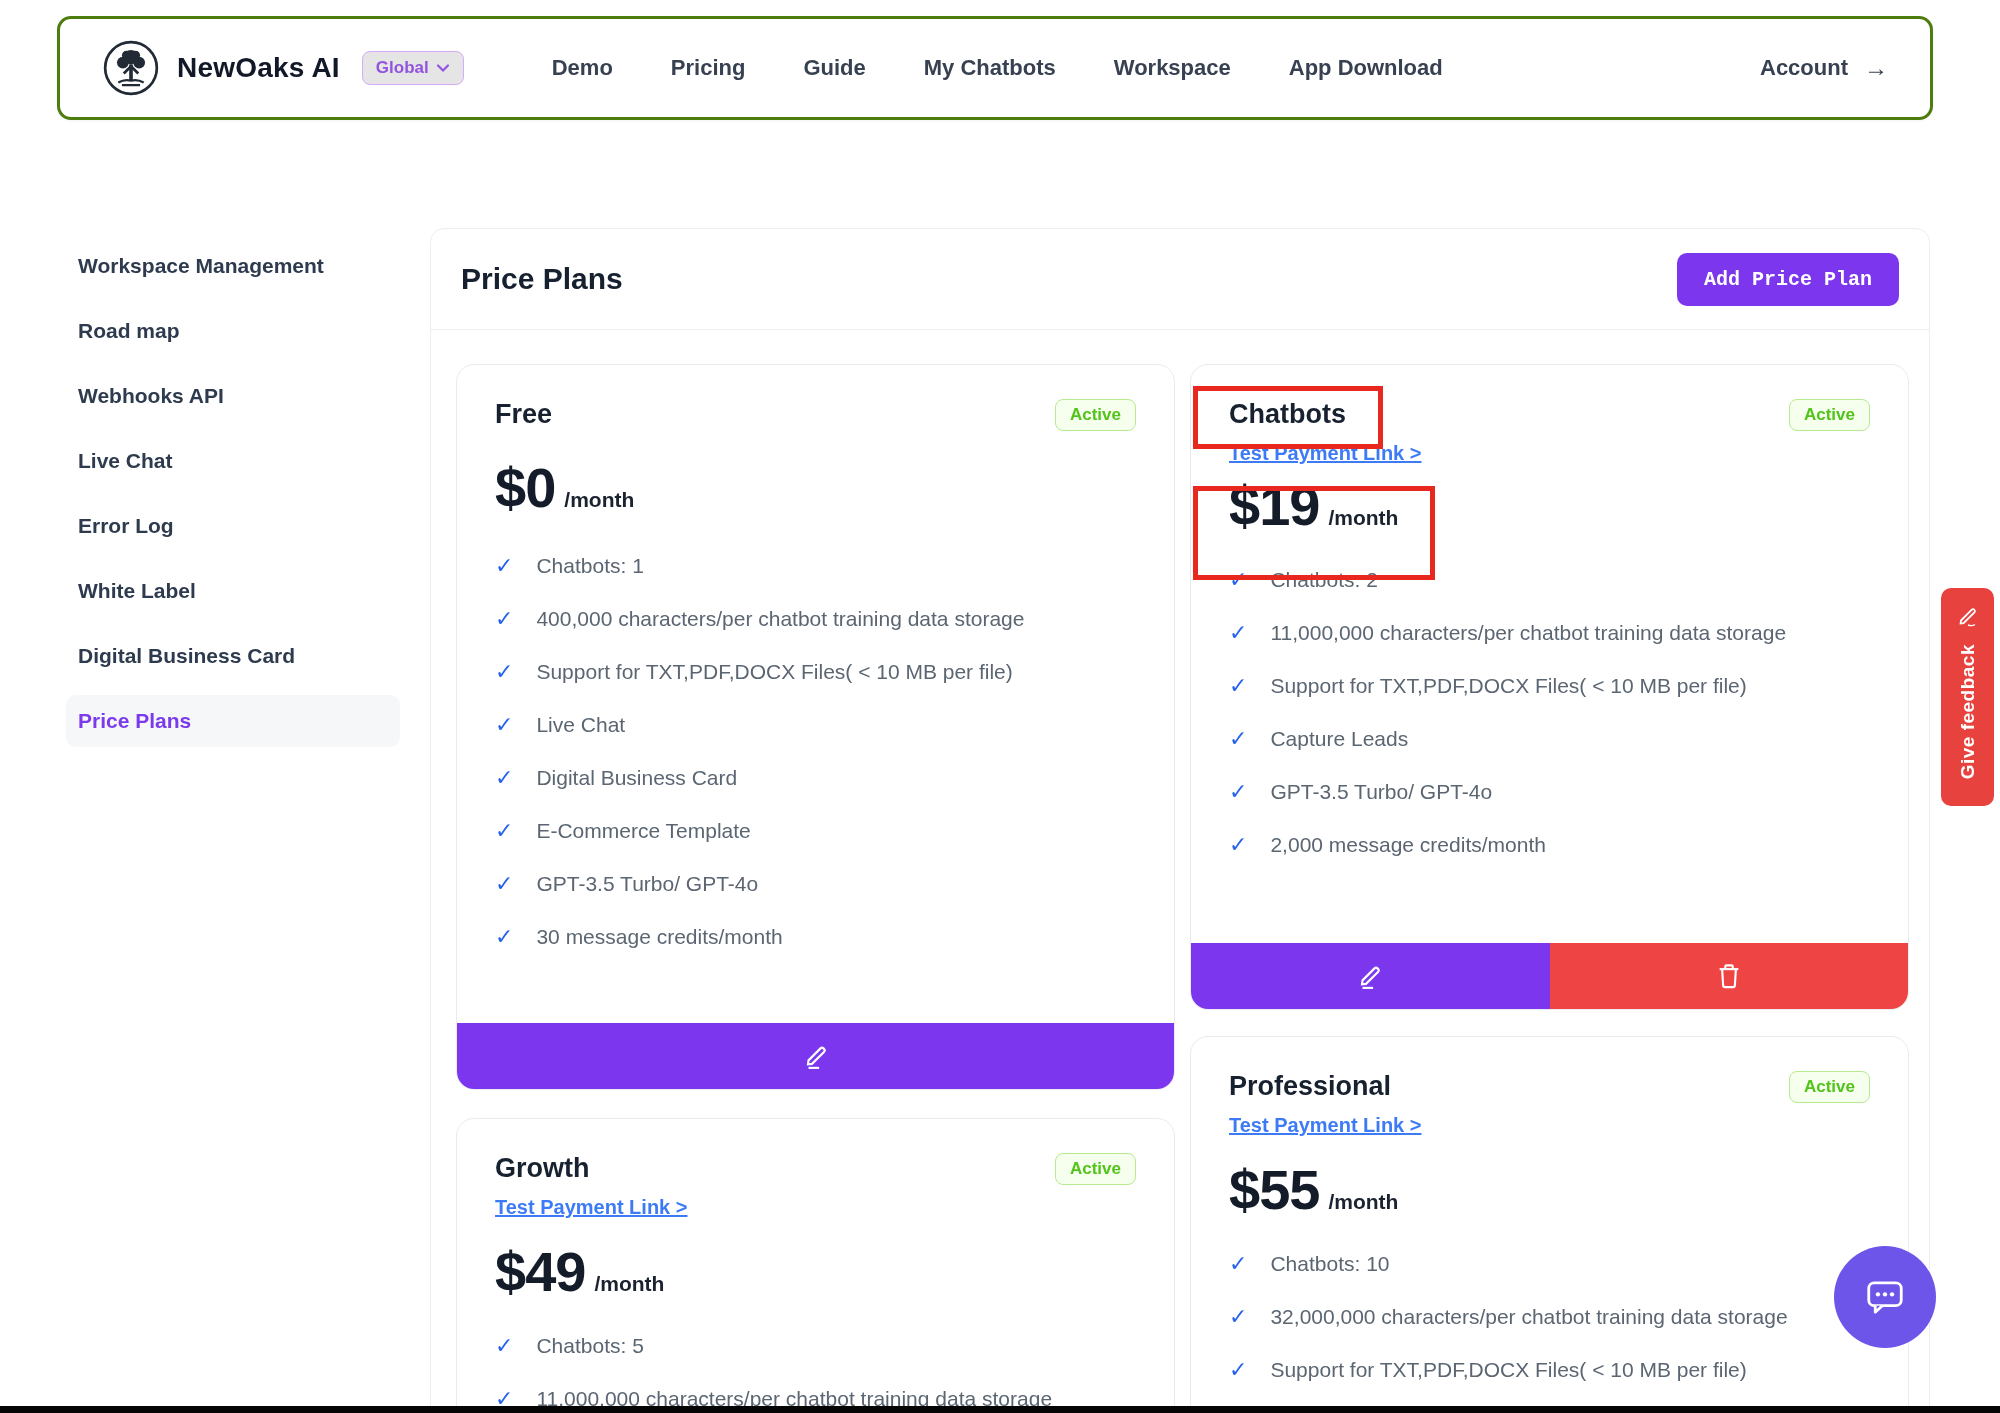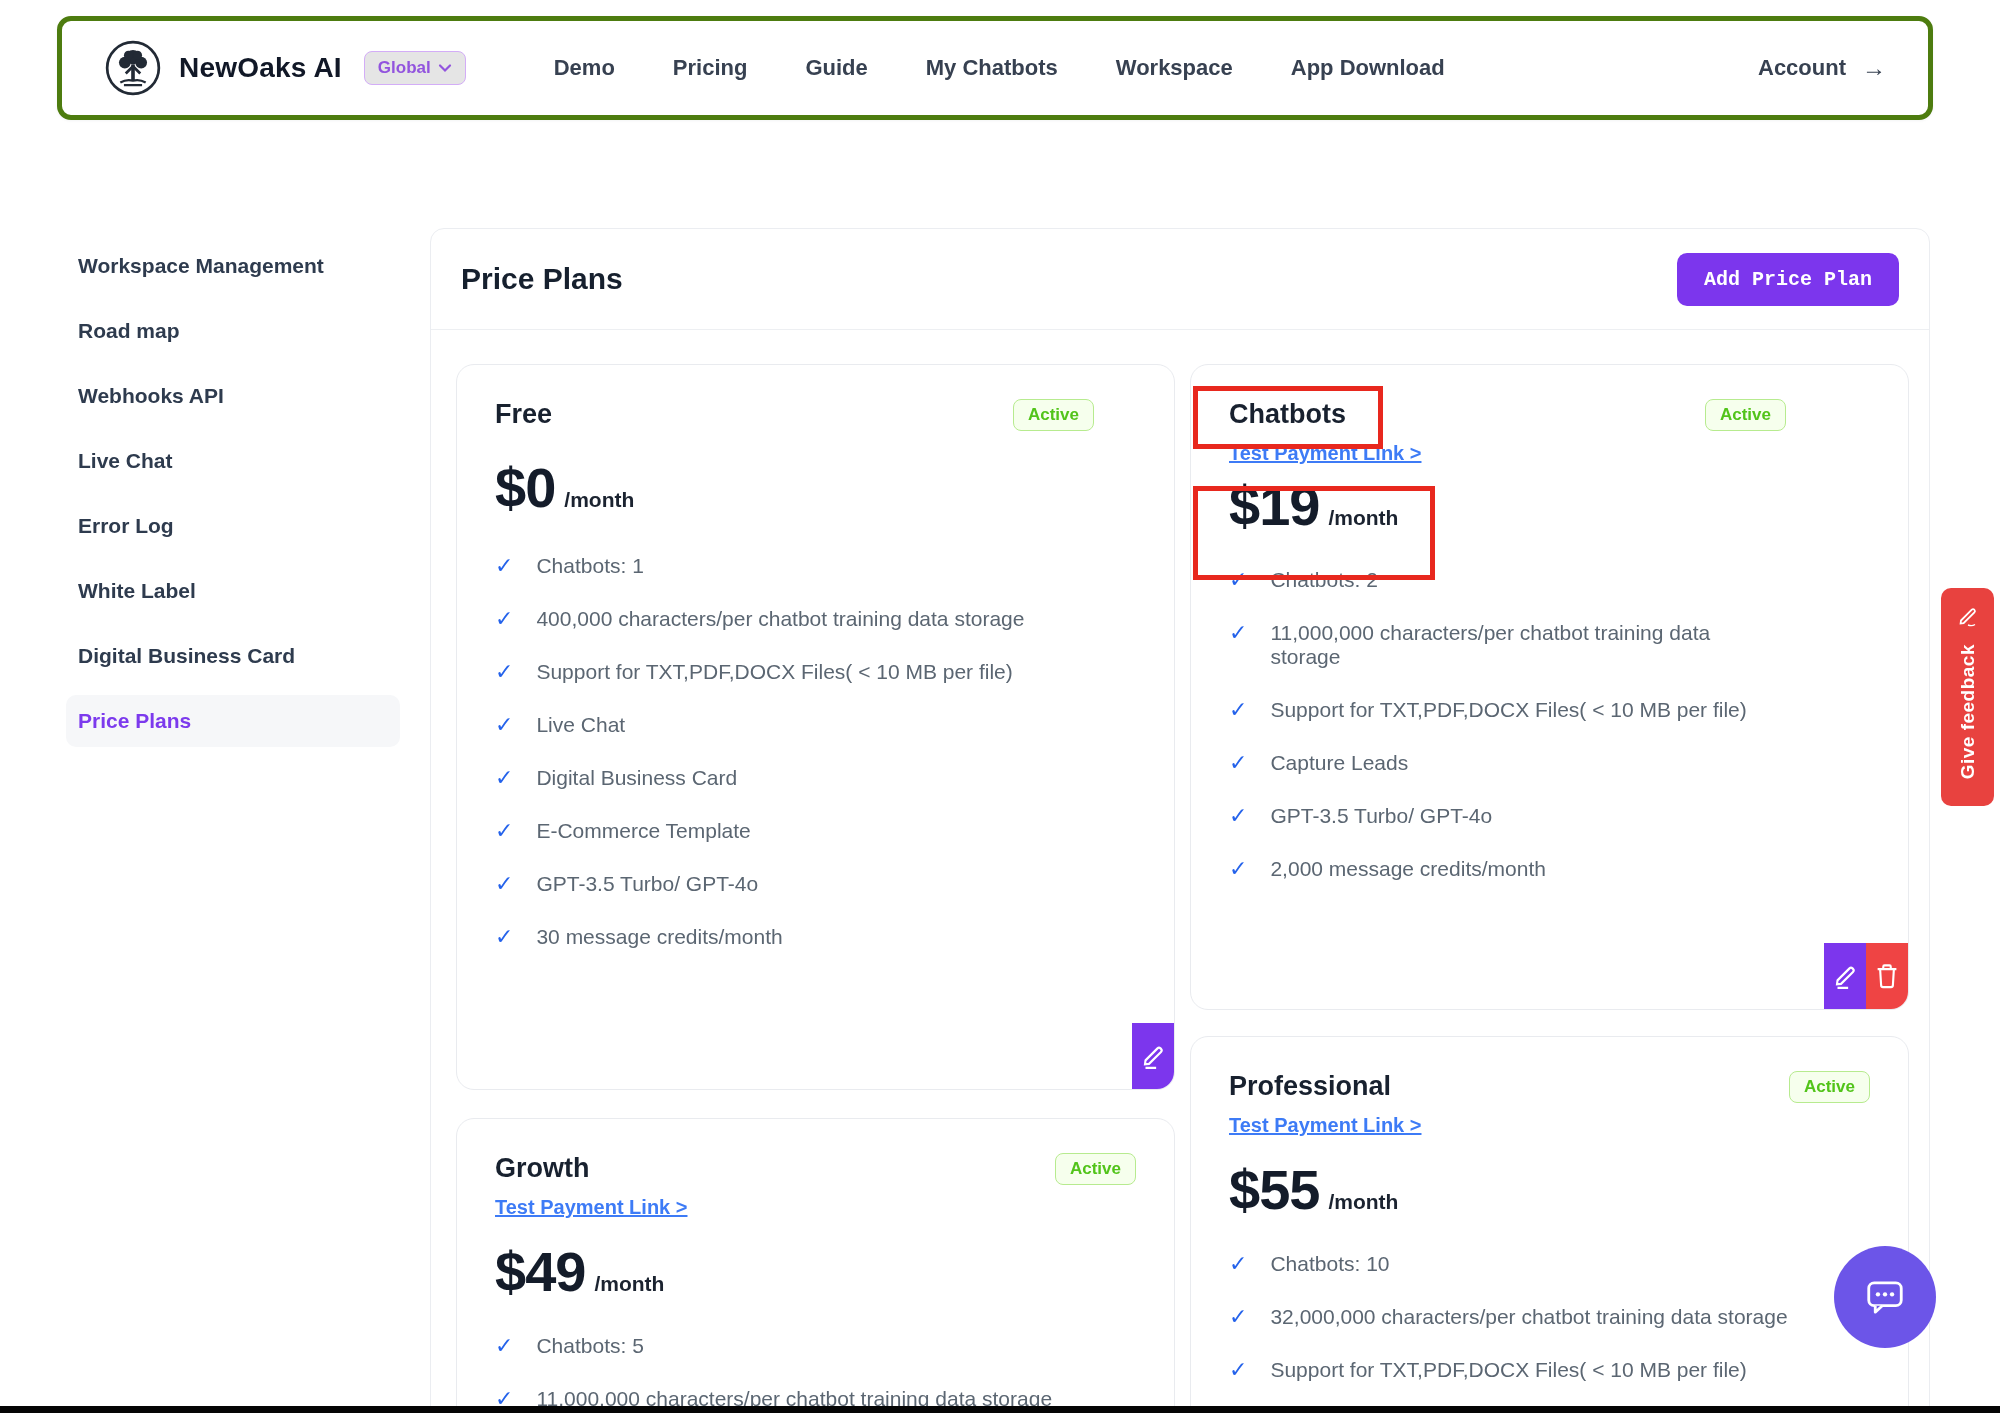--- a/index.html
+++ b/index.html
@@ -4,21 +4,21 @@
 <style>
   html,body{margin:0;padding:0;background:#fff;}
   .canvas{
     position:relative;width:2000px;height:1413px;overflow:hidden;
     background:#ffffff;font-family:"Liberation Sans","DejaVu Sans",sans-serif;
     color:#1f2937;
   }
   
   .topbar{
     position:absolute;left:57px;top:16px;width:1876px;height:104px;
-    background:#fff;border:5px solid #4d7c0f;border-radius:14px;
+    background:#fff;border:3px solid #4d7c0f;border-radius:14px;
     box-shadow:0 1px 3px rgba(20,30,50,.05);
     display:flex;align-items:center;padding:16px 42px;box-sizing:border-box;
   }
   .brand-logo{width:58px;height:58px;flex:0 0 auto;}
   .brand-name{font-size:28px;font-weight:700;color:#111827;margin-left:17px;letter-spacing:.2px;}
   .region-badge{
     margin-left:22px;display:inline-flex;align-items:center;gap:7px;
     background:#e5e5e5;border:1px solid #d3adf7;color:#9254de;
     font-size:17px;font-weight:600;padding:6px 13px;border-radius:8px;cursor:pointer;
   }
@@ -45,21 +45,21 @@
   }
   .panel-title{font-size:30px;font-weight:700;color:#16202e;}
   .add-btn{
     background:#7c36ed;color:#fff;border:none;border-radius:10px;
     font-size:20px;font-weight:700;padding:15px 27px;cursor:pointer;
     font-family:Liberation Mono, monospace;
   }
   
   .card{
     position:absolute;background:#fff;border:1px solid #e9ebef;border-radius:18px;
-    box-sizing:border-box;display:flex;overflow:hidden;
+    box-sizing:border-box;display:flex;flex-direction:column;overflow:hidden;
   }
   .card-body{padding:34px 38px 6px;display:flex;flex-direction:column;flex:1;}
   .card-head{display:flex;justify-content:space-between;align-items:flex-start;}
   .plan-name{font-size:27px;font-weight:700;color:#18212f;}
   .status-badge{
     background:#f6ffed;border:1px solid #b7eb8f;color:#52c41a;
     font-size:17px;font-weight:600;padding:5px 14px;border-radius:8px;
   }
   .pay-link{
     margin-top:11px;font-size:20px;font-weight:600;color:#3d7bf6;

